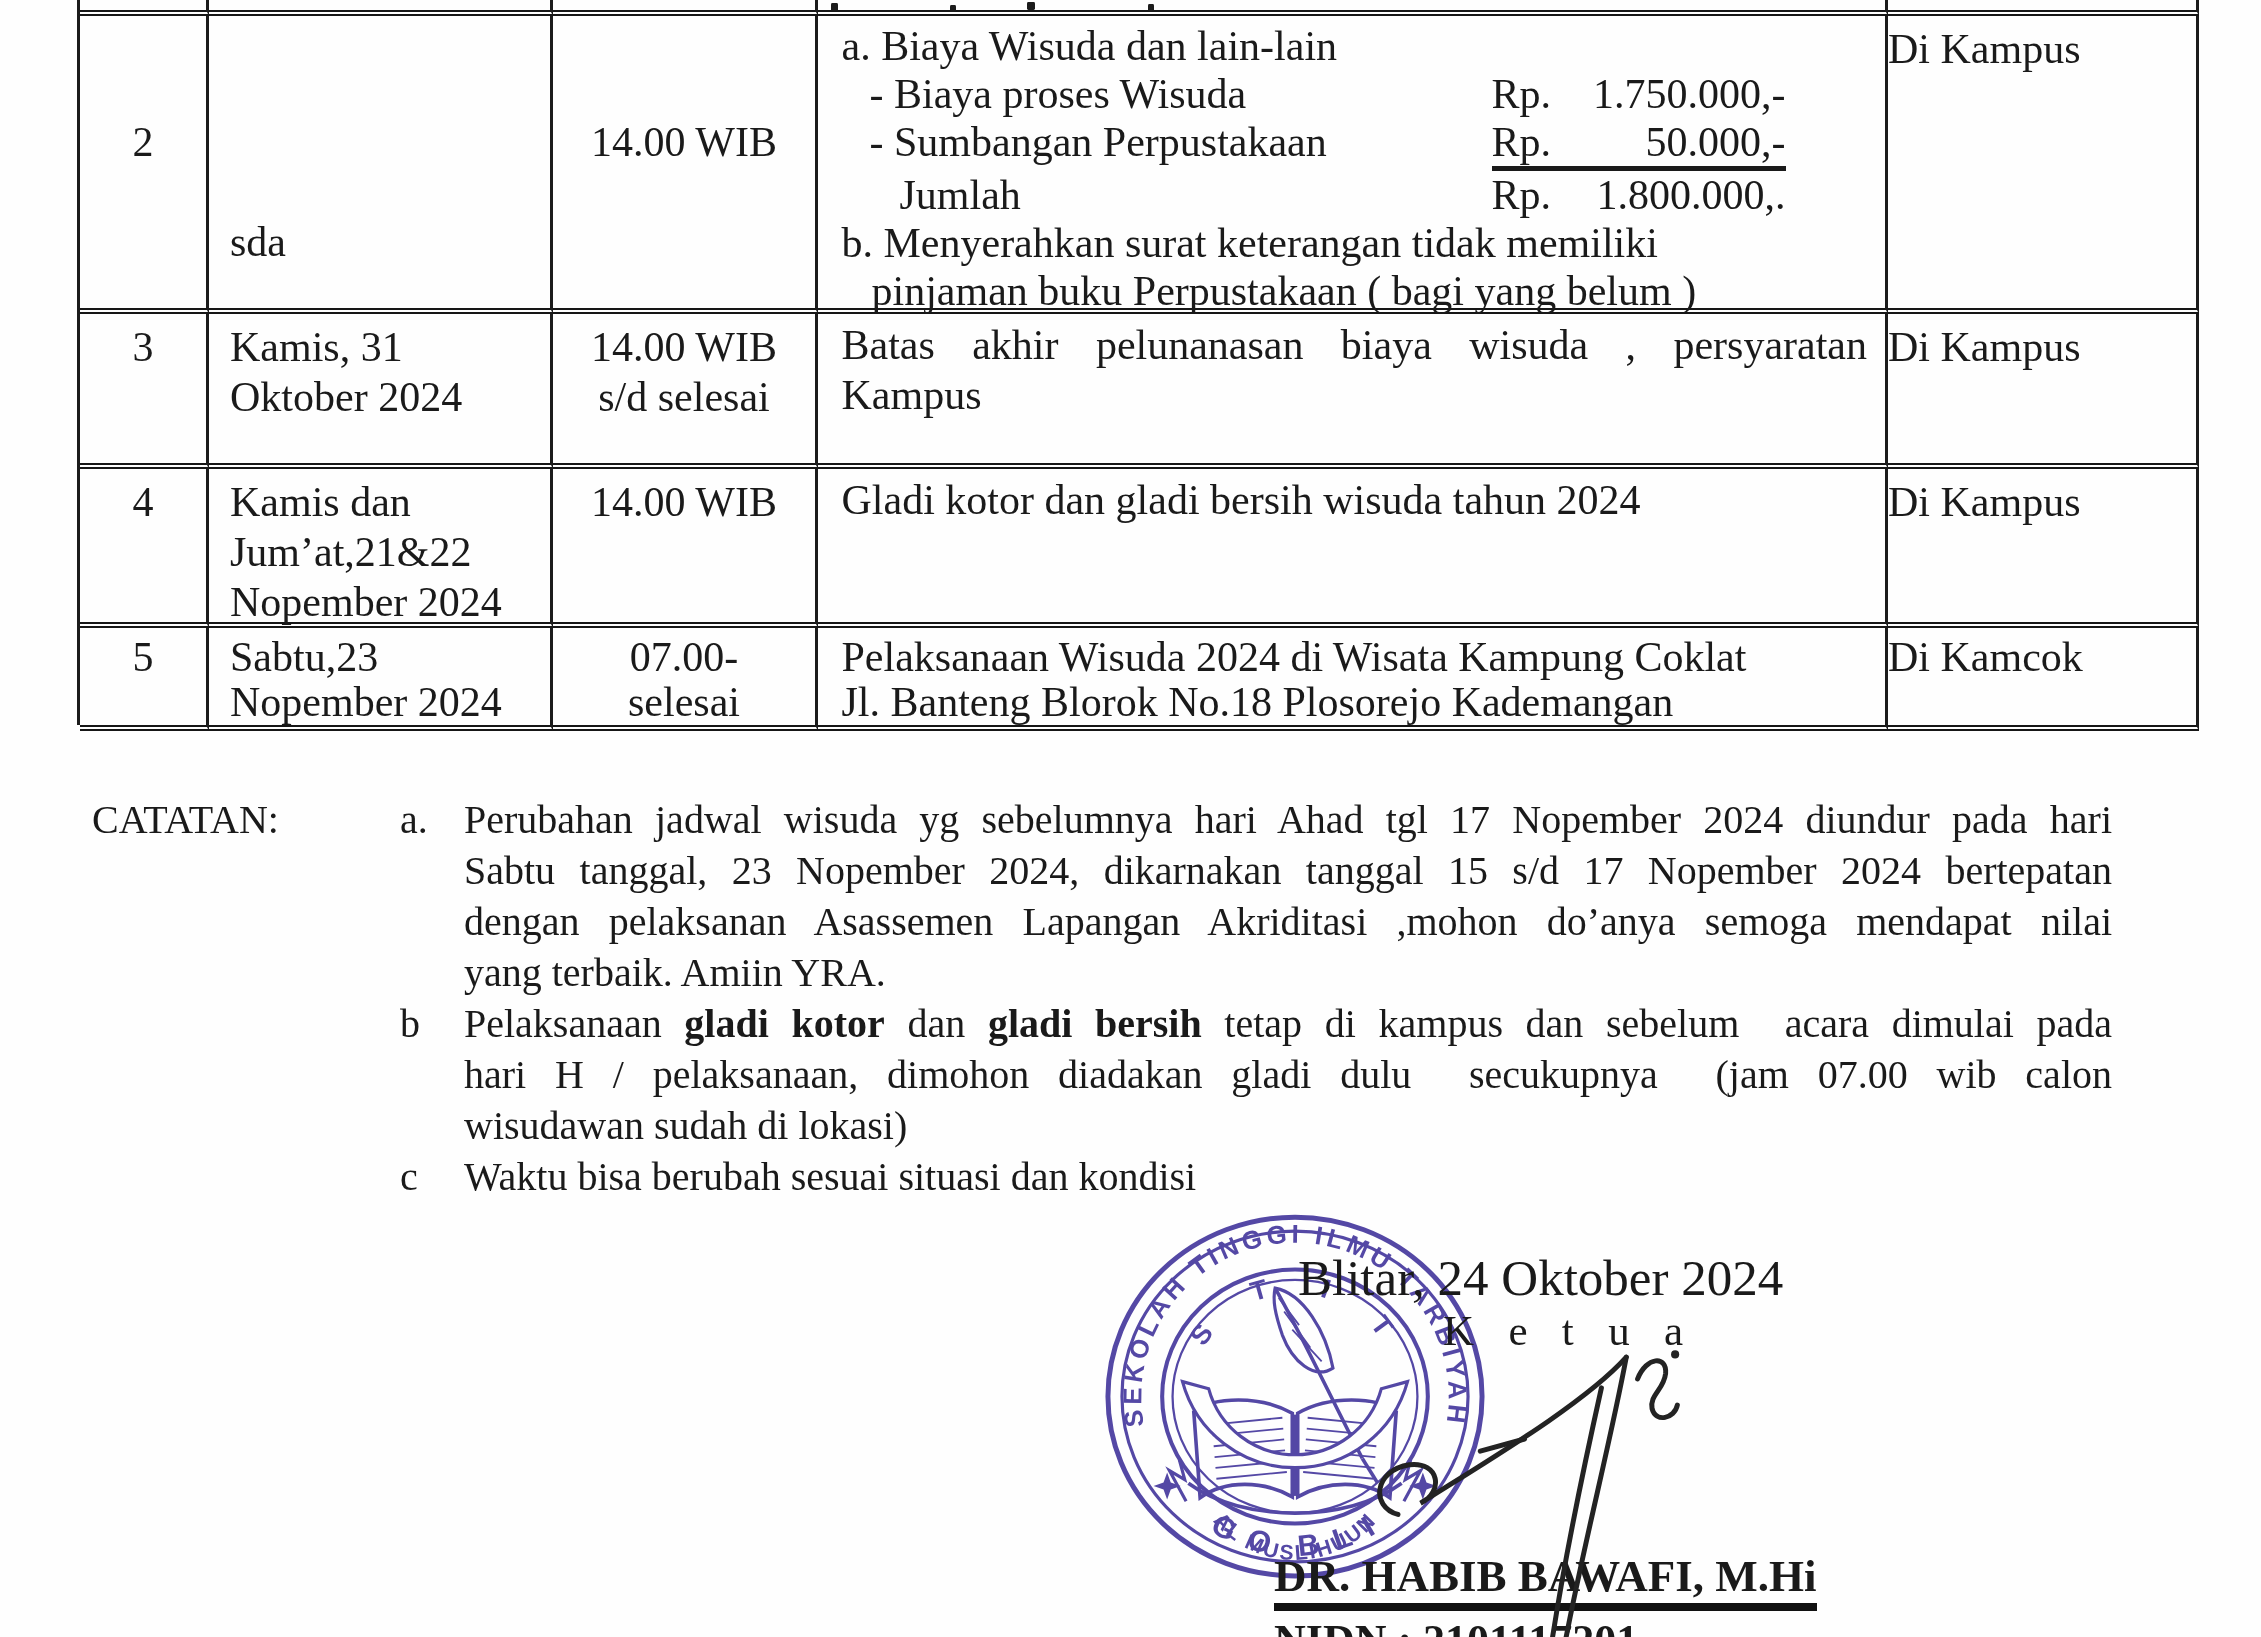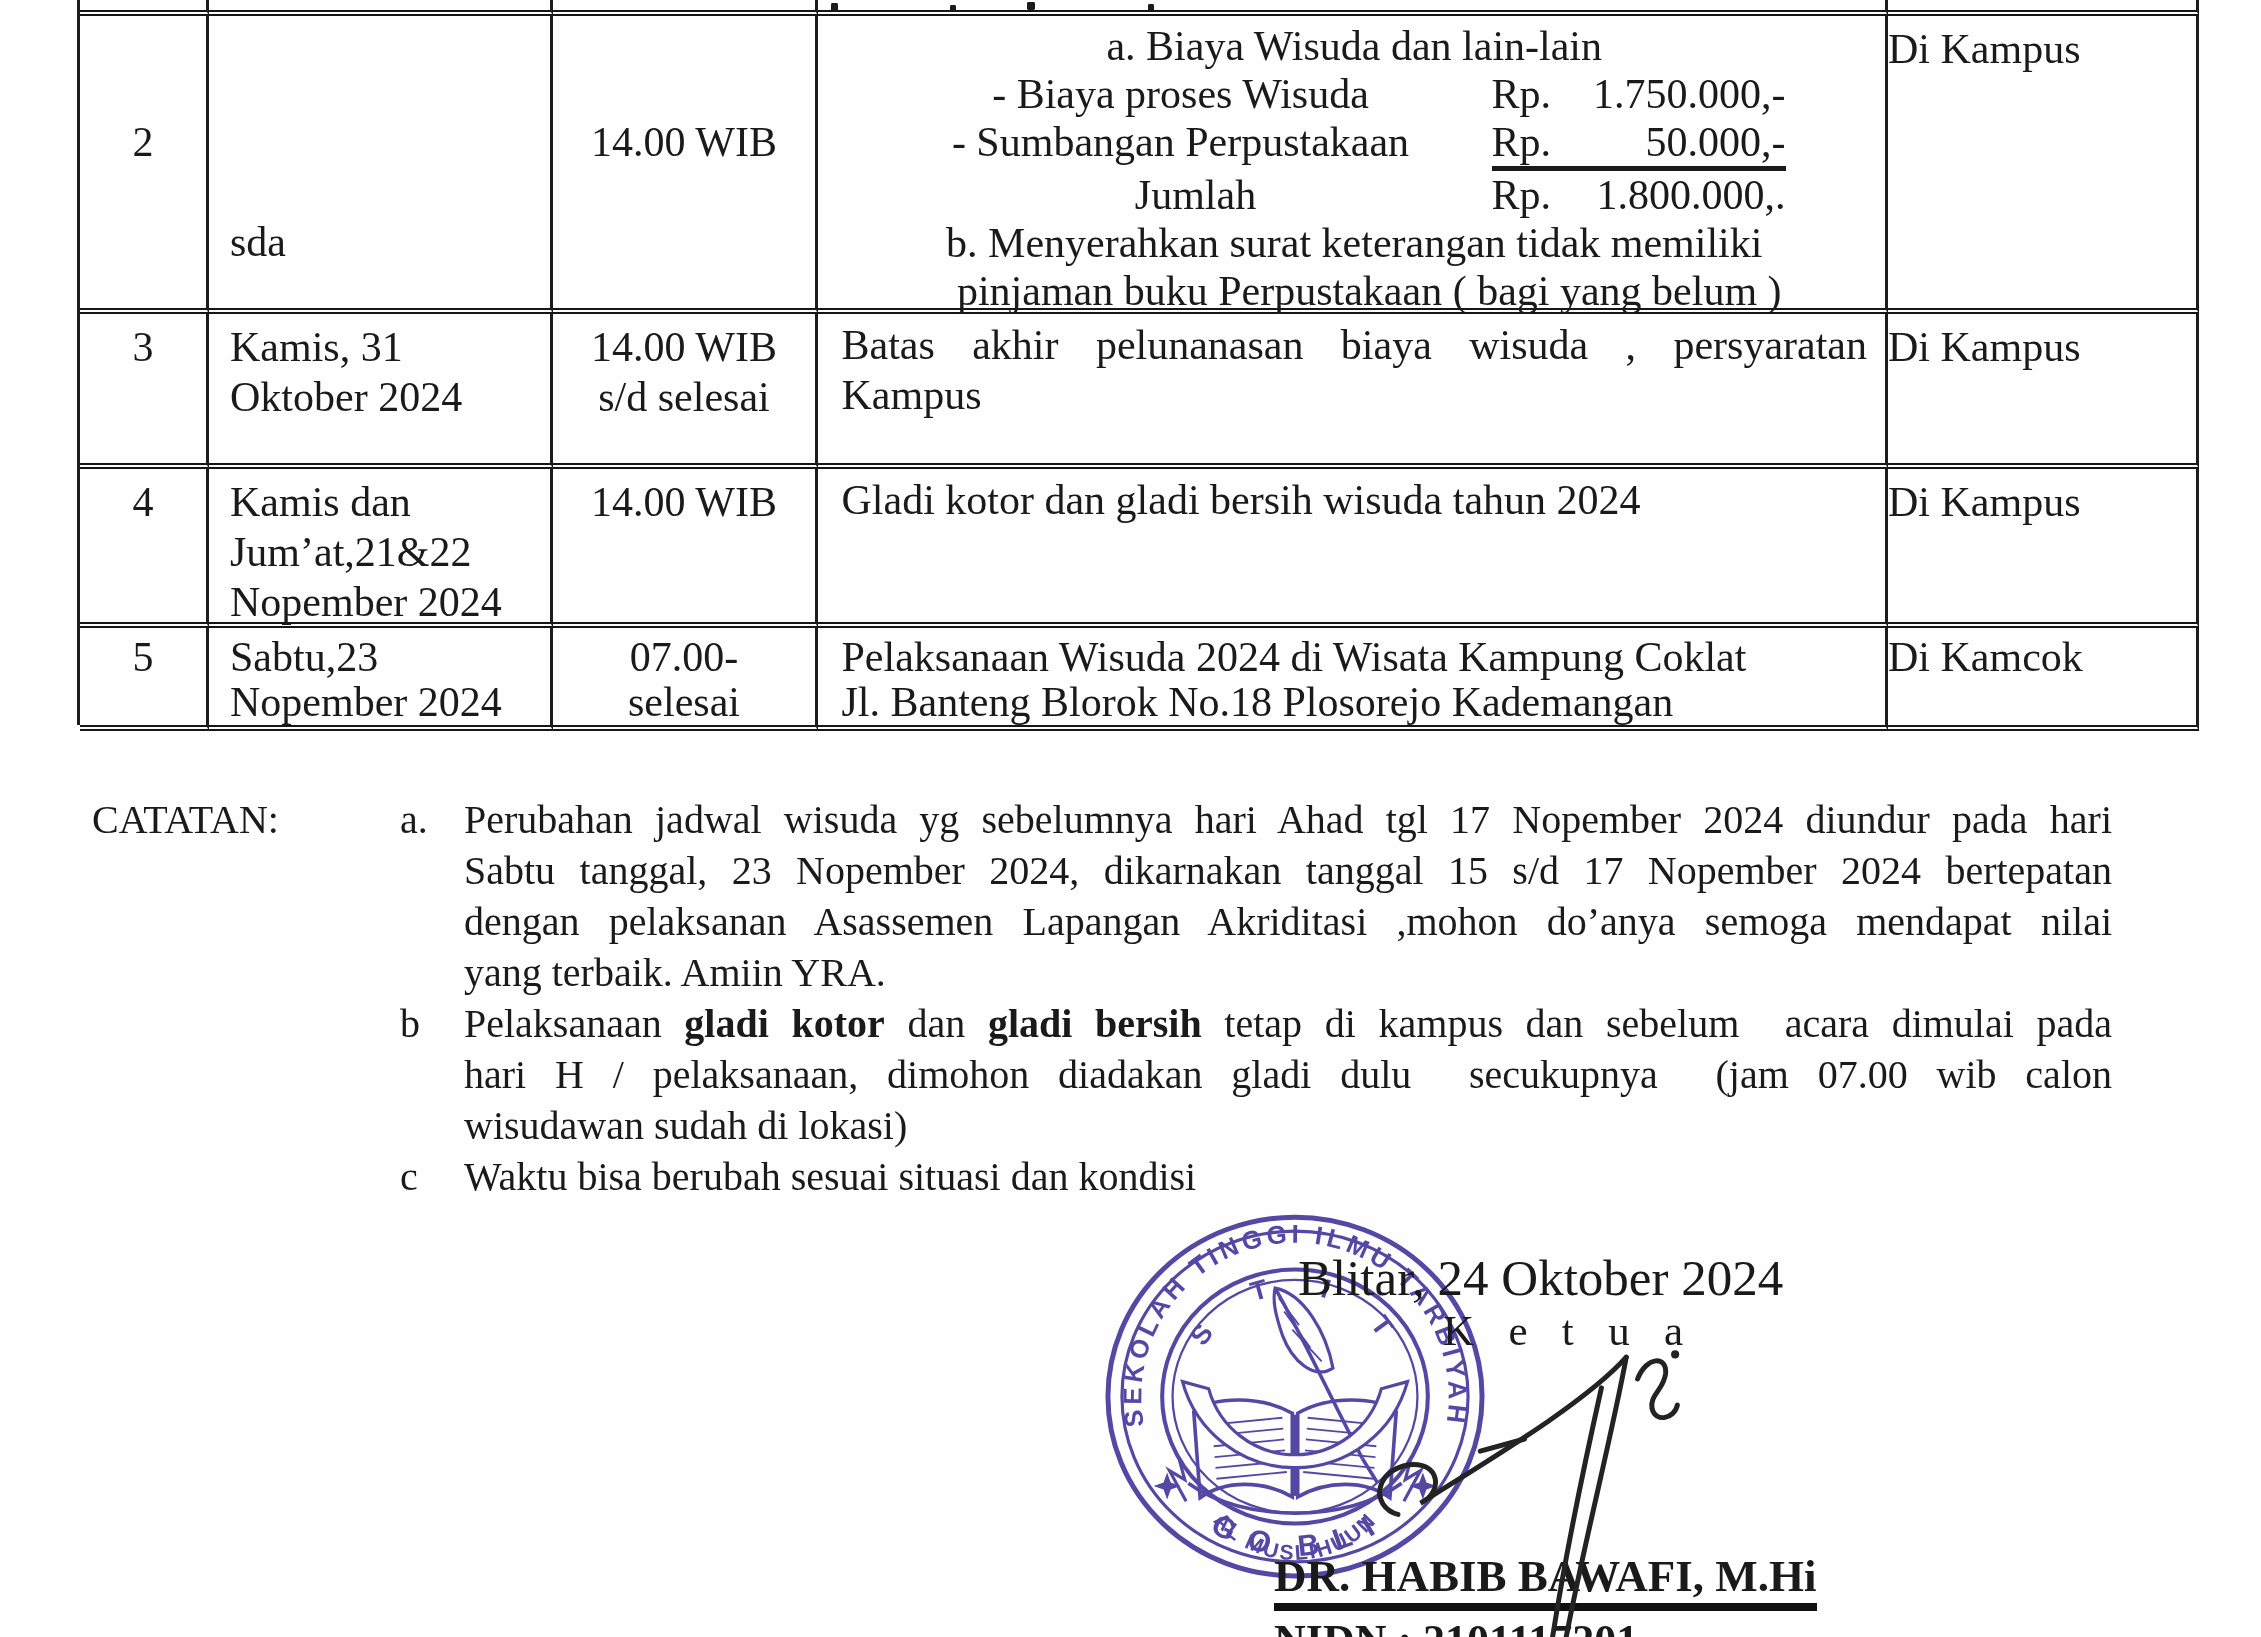--- a/index.html
+++ b/index.html
@@ -26,21 +26,21 @@
   .c-date{ padding:8.1px 4.5px 0 21px; }
   .c-time{ text-align:center; padding-top:8.1px; }
   .c-desc{ padding:5.4px 18px 0 23.5px; }
   .c-place{ text-align:left; padding-top:8.1px; }
   .v-center{ display:flex; flex-direction:column; justify-content:center; padding-top:0; padding-bottom:41px; }
   .v-center.c-date{ padding-left:21px;justify-content:flex-end; }
   .lh-sm{ line-height:45px; padding-top:6.3px; }
   .just{ text-align:justify; text-align-last:justify; }
 
   
-  .r2desc{ line-height:48px;text-align:center; }
+  .r2desc{ line-height:48px; }
   .fee-line{ display:flex; }
   .fee-label{ padding-left:28px; width:650px; }
   .fee-label.jml{ padding-left:58px; }
   .fee-amt{ width:294px; display:flex; justify-content:space-between; }
   .fee-amt.ul{ border-bottom:5px solid #1a1a1a; }
   .pl2{ padding-left:30px; }
 
   
   .artifact{ position:absolute; background:#1b1b1b; border-radius:1.4px; }
 

